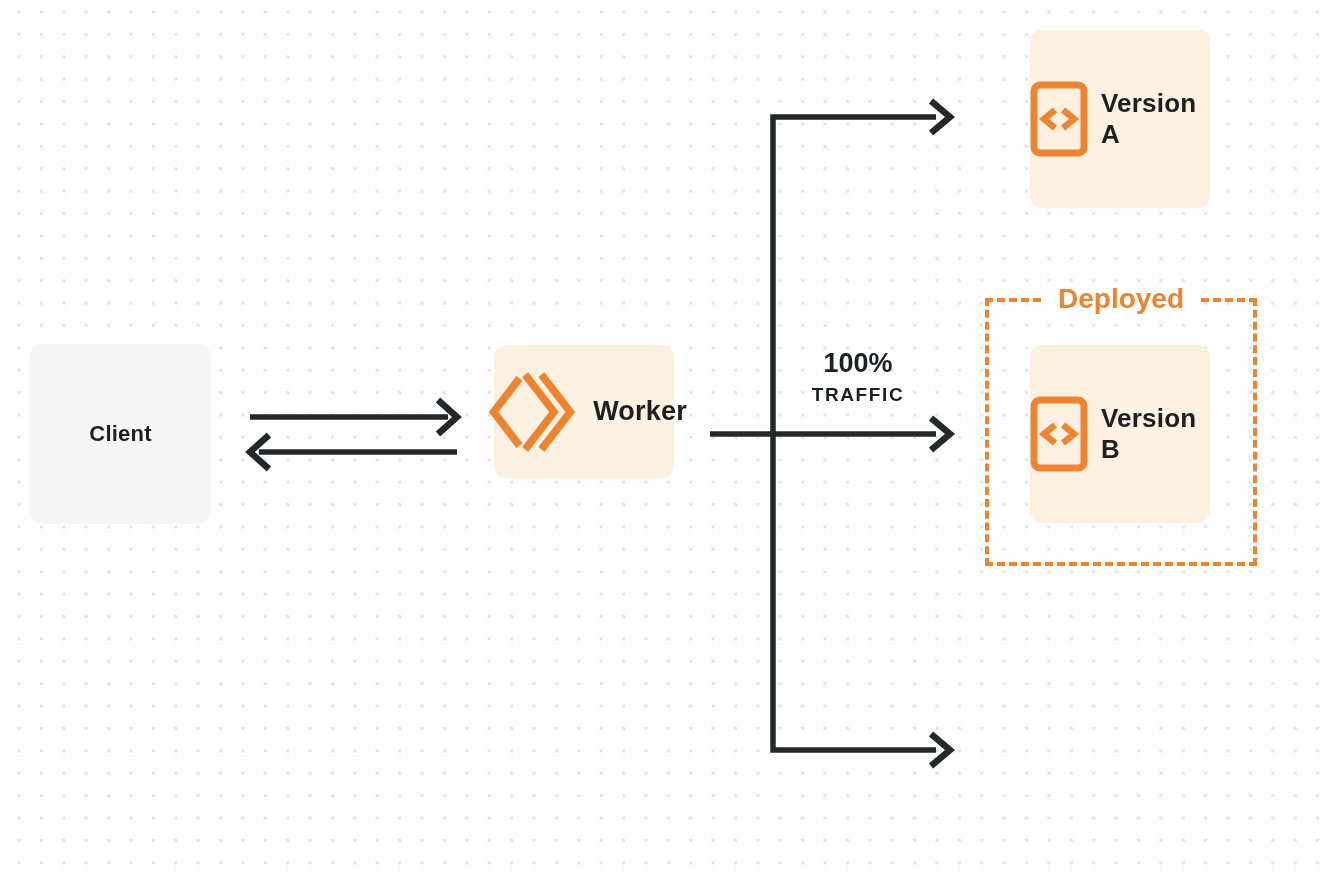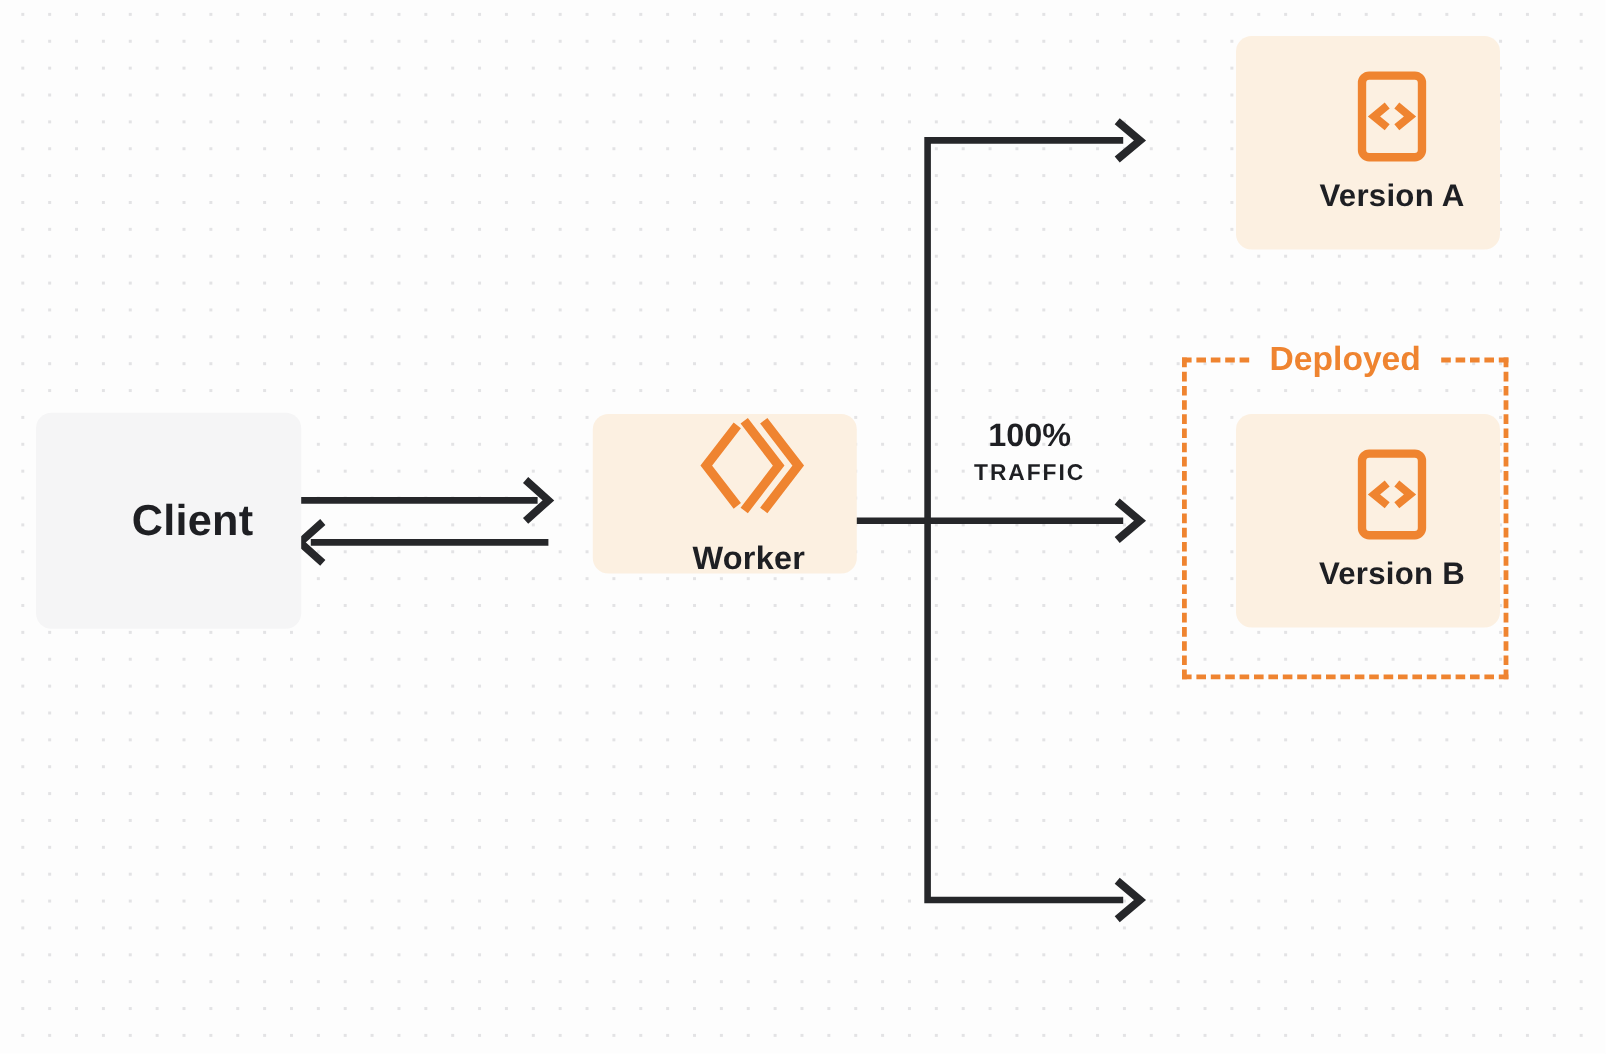--- a/index.html
+++ b/index.html
@@ -13,38 +13,36 @@
     background-color: var(--page-bg, #FDFDFD);
     background-image: radial-gradient(circle, var(--dot, #E3E3E5) 1.4px, transparent 1.6px);
     background-size: 22.4px 22.4px;
     background-position: 7.8px 0.8px;
   }
 
   .node {
     position: absolute;
     border-radius: 13px;
     display: flex;
-    flex-direction: column;
     align-items: center;
     justify-content: center;
-    padding-left: 40px;
   }
 
   .node .label {
     font-weight: 700;
     color: var(--text, #1E1F23);
     letter-spacing: 0.2px;
   }
 
   .client-node {
     left: 30px; top: 344px;
     width: 181px; height: 180px;
     background: var(--client-bg, #F5F5F6);
   }
-  .client-node .label { font-size: 36px; }
+  .client-node .label { font-size: 22px; }
 
   .worker-node {
     left: 494px; top: 345px;
     width: 180px; height: 133px;
     background: var(--node-cream-bg, #FCF0E1);
     gap: 16px;
   }
   .worker-node .label { font-size: 27px; }
 
   .version-node {

